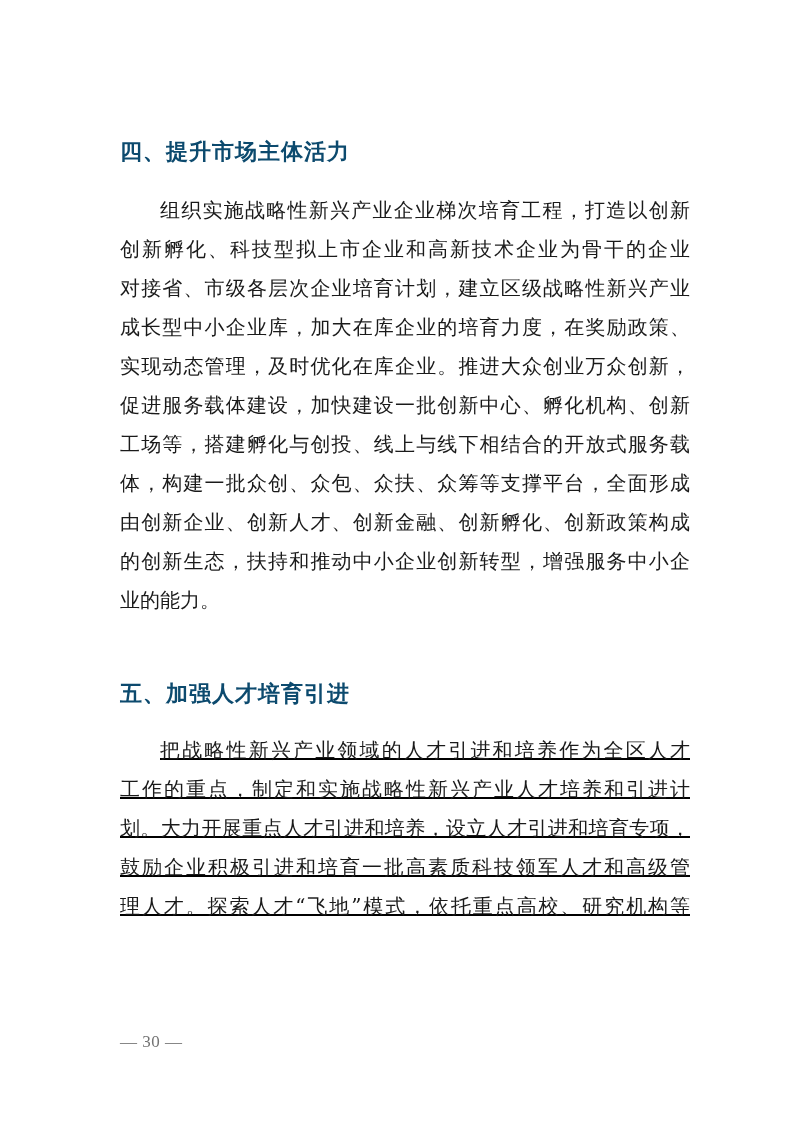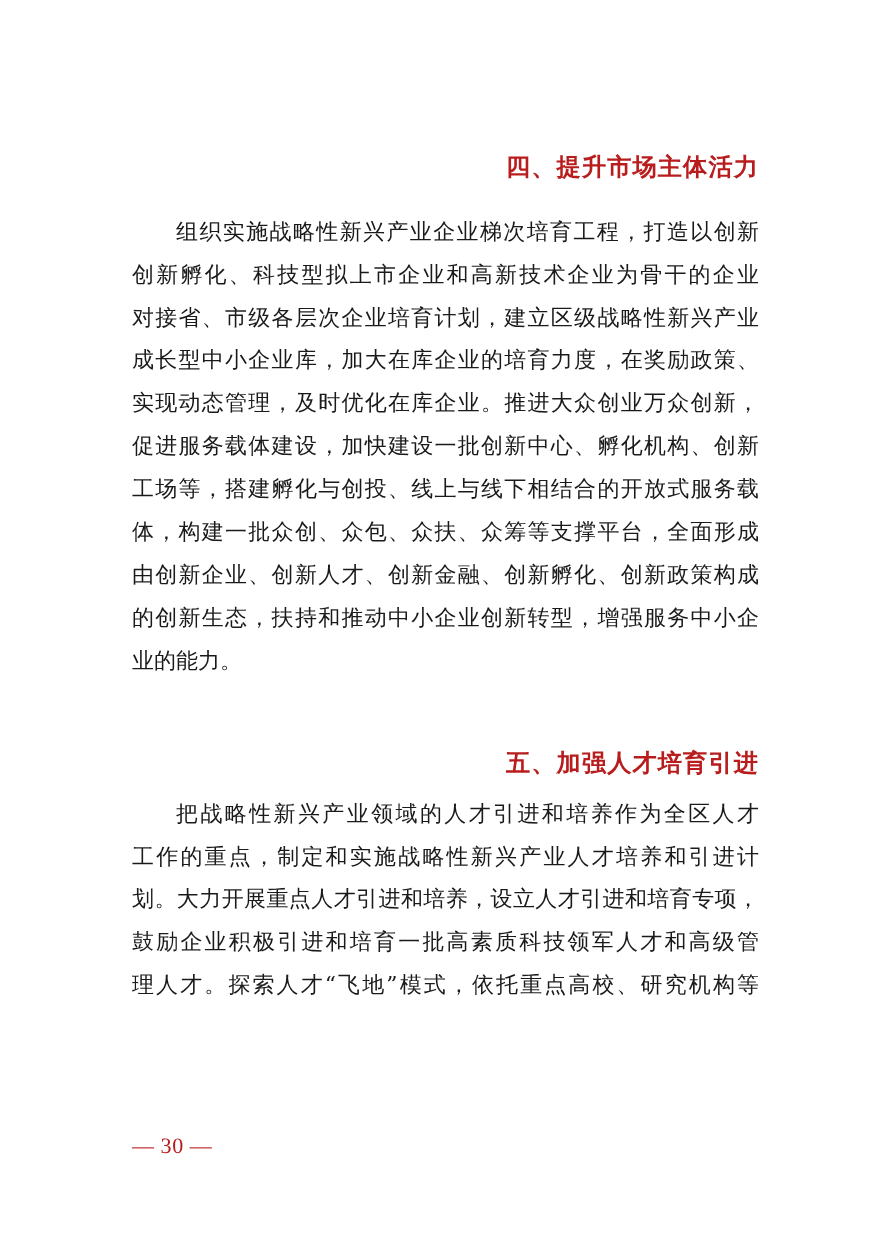--- a/index.html
+++ b/index.html
@@ -18,47 +18,47 @@
     margin-left: 120px;
     width: 570px;
   }
   .heading {
     margin: 0;
     height: 39px; line-height: 39px;
     font-family: "Liberation Sans", sans-serif;
     font-weight: bold;
     font-size: 22px;
     letter-spacing: 1px;
-    color: #b91c1c;
-    text-align: right;
+    color: #0c4a6e;
+    text-align: left;
   }
   .para { margin: 0; }
   .line {
     height: 39px; line-height: 39px;
     font-size: 20px;
     color: #1a1a1a;
     font-family: "DejaVu Serif", serif;
     text-align: justify;
     text-align-last: justify;
     white-space: nowrap;
     overflow: visible;
   }
   .line.first { text-indent: 40px; }
   .line.shortlast { text-align-last: left; }
   #section-0 .heading { margin-top: 132px; }
   #section-0 .para    { margin-top: 20px; }
   #section-1 .heading { margin-top: 54px; }
-  #section-1 .para    { margin-top: 7px; }
+  #section-1 .para    { margin-top: 18px; text-decoration: underline; }
   .page-number {
     position: absolute;
     left: 120px; top: 1030px;
     height: 24px; line-height: 24px;
     font-family: "Liberation Serif", serif;
-    font-size: 20px;
-    color: #b91c1c;
+    font-size: 17px;
+    color: #737373;
     letter-spacing: 0.5px;
   }
 </style>
 </head>
 <body>
 
 <div class="page">
   <div class="content">
       <section class="section" id="section-0">
         <h2 class="heading">四、提升市场主体活力</h2>

